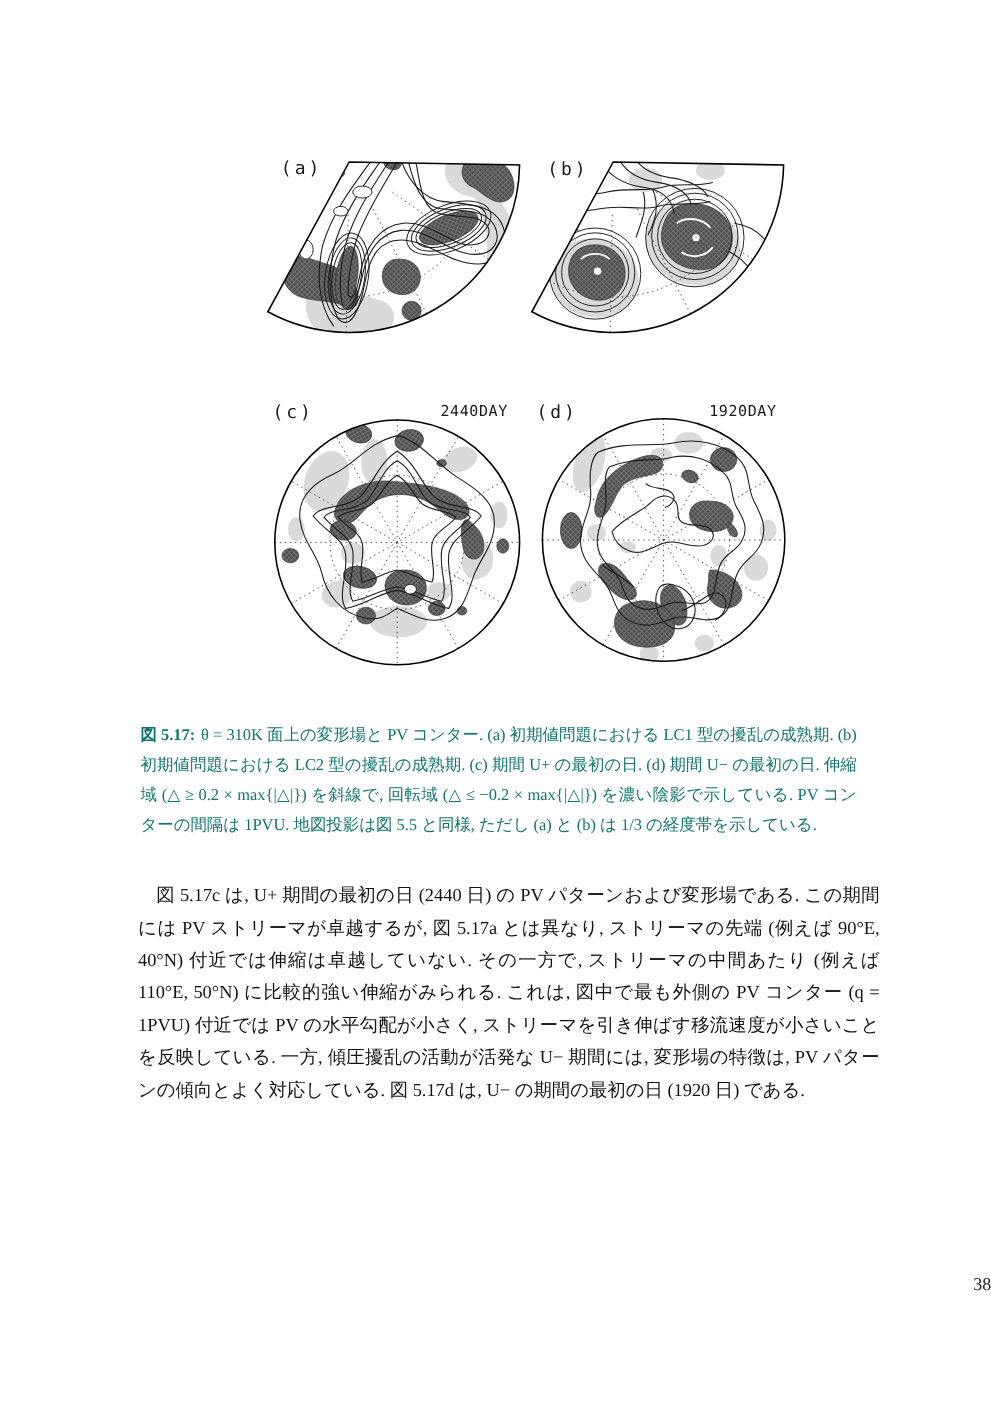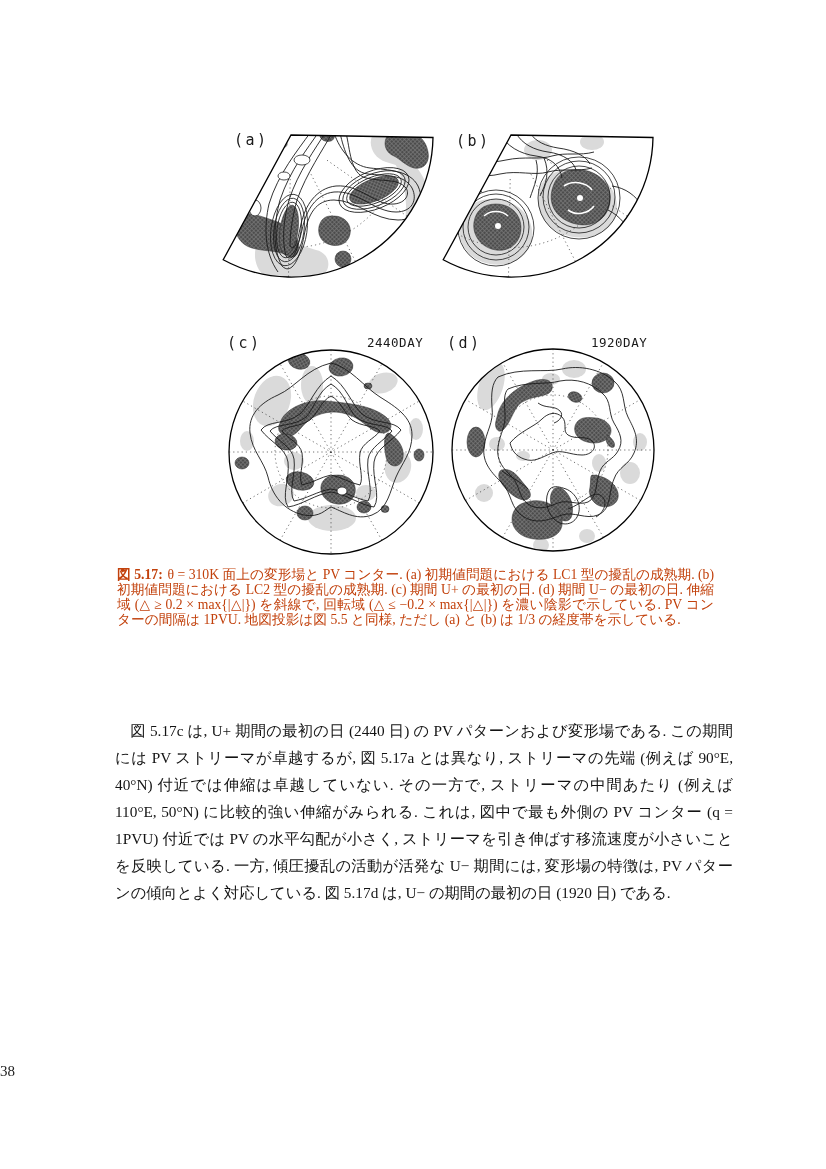--- a/index.html
+++ b/index.html
@@ -12,31 +12,31 @@
   .panel-svg { position:absolute; overflow:visible; }
   .plabel {
     position:absolute; font-family:"DejaVu Sans Mono","Liberation Mono",monospace;
     font-size:15px; letter-spacing:2.5px; color:#1a1a1a;
   }
   .daylabel {
     position:absolute; font-family:"DejaVu Sans Mono","Liberation Mono",monospace;
     font-weight:normal; font-size:12.5px; letter-spacing:0.5px; color:#1a1a1a;
   }
   .caption {
-    position:absolute; left:117px; top:567px; width:597px;
-    font-size:13.7px; line-height:15px; text-align:justify; color:#c2410c;
+    position:absolute; left:117px; top:600px; width:597px;
+    font-size:13.7px; line-height:25px; text-align:justify; color:#0f766e;
   }
   .caption .cap-label { font-weight:bold; margin-right:0.35em; }
   .textblock { position:absolute; left:115px; top:710px; width:618px; }
   .para {
     font-size:15.3px; line-height:27px; text-align:justify; color:#131313;
   }
-  .para.indented { text-indent:1em; margin-top:7px; }
+  .para.indented { text-indent:1em; margin-top:23px; }
   .pagenum {
-    position:absolute; left:0; top:1063px; width:826px; text-align:left;
+    position:absolute; left:0; top:1063px; width:826px; text-align:right;
     font-size:15px; color:#222;
   }
   svg .contour { fill:none; stroke:#1b1b1b; stroke-width:0.9; }
   svg .ring    { fill:none; stroke:#1b1b1b; stroke-width:0.8; }
   svg .grat    { fill:none; stroke:#333; stroke-width:0.7; stroke-dasharray:1.2 3; }
   svg .outline { fill:none; stroke:#000; stroke-width:1.3; }
   svg .lightsh { fill:#dadada; stroke:none; }
   svg .darksh  { fill:url(#xh); stroke:#2a2a2a; stroke-width:0.5; }
   svg .whiteov { fill:#ffffff; stroke:#222; stroke-width:0.8; }
 </style>

